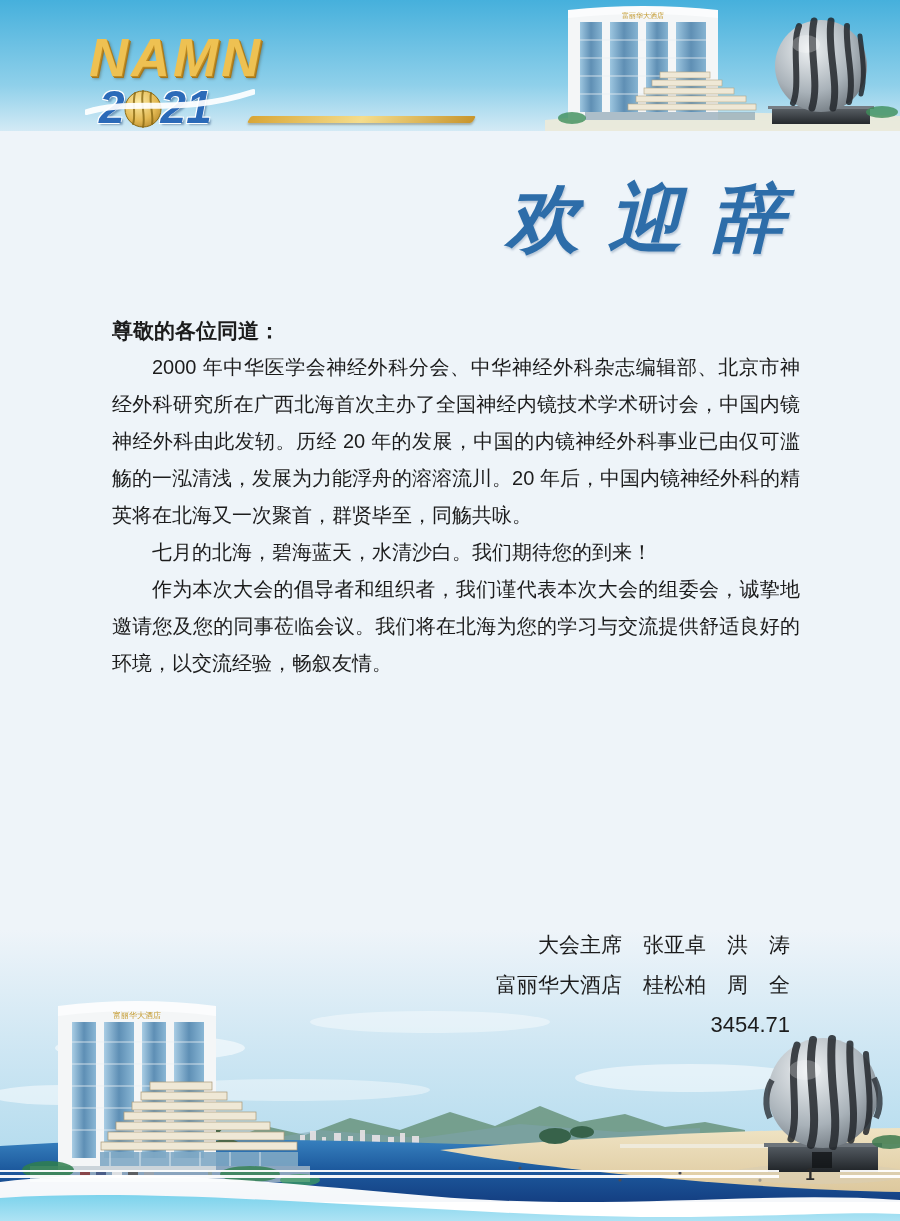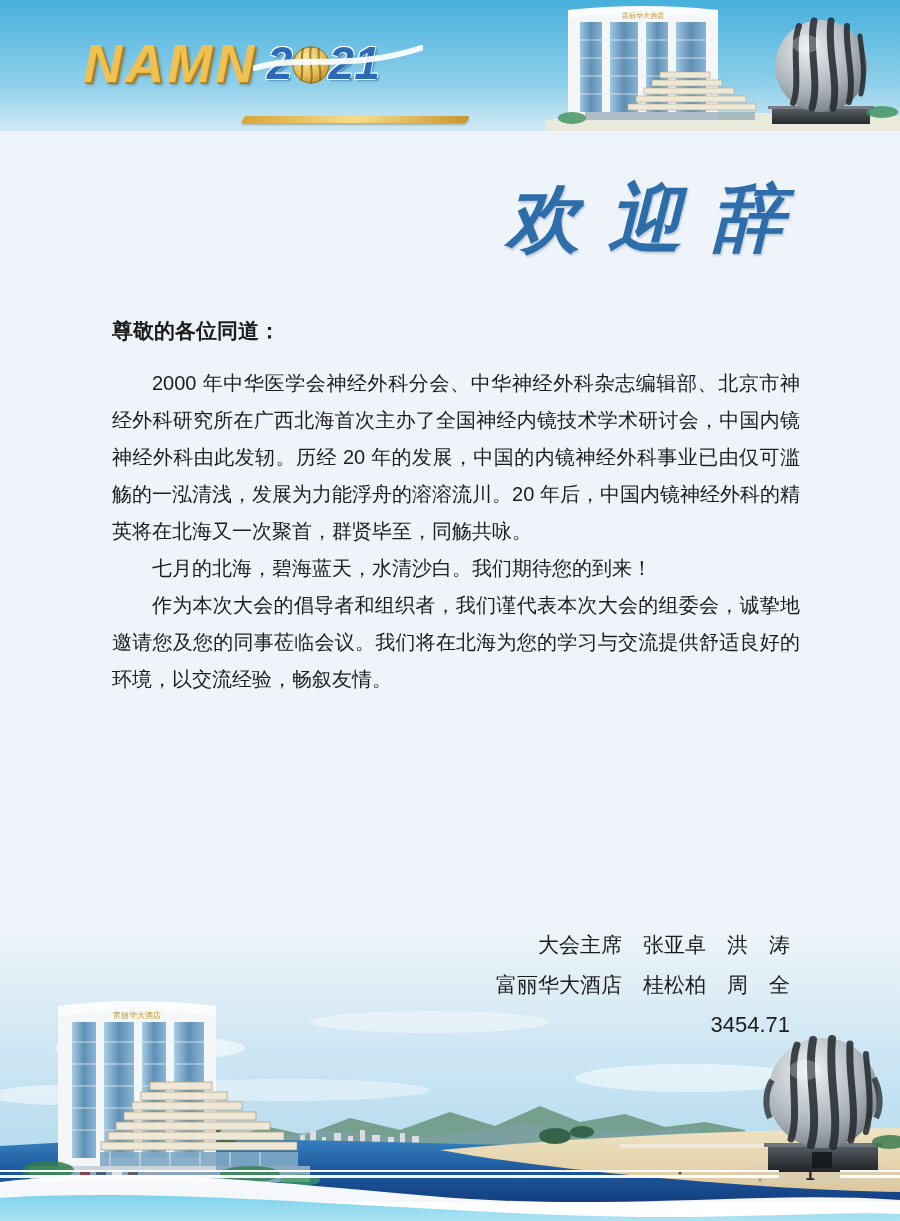--- a/index.html
+++ b/index.html
@@ -5,21 +5,21 @@
   html,body{margin:0;padding:0;}
   .page{
     position:relative; width:900px; height:1221px; overflow:hidden;
     background:#eef4f9;
     font-family:"Liberation Sans", sans-serif;
     color:#1c1c1c;
   }
   
   .header{position:absolute;top:0;left:0;width:900px;height:131px;}
   .header svg{display:block;}
-  .logo{position:absolute;top:30px;left:83px;display:flex;align-items:center;height:66px;}
+  .logo{position:absolute;top:30px;left:89px;display:flex;align-items:flex-start;height:66px;flex-direction:column;}
   .logo-namn{
     font-style:italic;font-weight:bold;font-size:54px;line-height:1;
     letter-spacing:3px;color:#eec152;
     text-shadow:1px 1px 0 #c08c22, 2px 2px 0 #a5761a, 3px 3px 3px rgba(60,40,0,.35);
   }
   .logo-year{display:flex;align-items:flex-end;margin-left:10px;position:relative;}
   .logo-year .digit{
     font-style:italic;font-weight:bold;font-size:46px;line-height:1;
     color:#2b6ab8;
     text-shadow:-1px -1px 0 #fff,1px -1px 0 #fff,-1px 1px 0 #fff,2px 2px 2px rgba(20,60,110,.4);
@@ -36,21 +36,21 @@
   .title{
     position:absolute;top:178px;left:0;width:812px;text-align:right;
     font-family:"DejaVu Serif", serif;
     font-style:italic;font-weight:bold;
     font-size:74px;line-height:1.1;color:#2d6da9;
     letter-spacing:28px;text-indent:28px;
     text-shadow:1px 2px 2px rgba(30,70,120,.25);
   }
   
   .letter{position:absolute;top:312px;left:112px;width:688px;z-index:3;}
-  .salutation{font-weight:bold;font-size:21px;line-height:37px;margin:0 0 16px 0;}
+  .salutation{font-weight:bold;font-size:21px;line-height:37px;margin:0 0 0 0;}
   .letter p.body-p{
     margin:0;font-size:20px;line-height:37px;
     text-align:justify;text-justify:inter-ideograph;
     text-indent:2em;
   }
   .signature{
     position:absolute;top:925px;left:0;width:790px;text-align:right;z-index:3;
     font-weight:normal;font-size:21px;line-height:40px;
   }
   .signature .sig-line{white-space:pre;}

